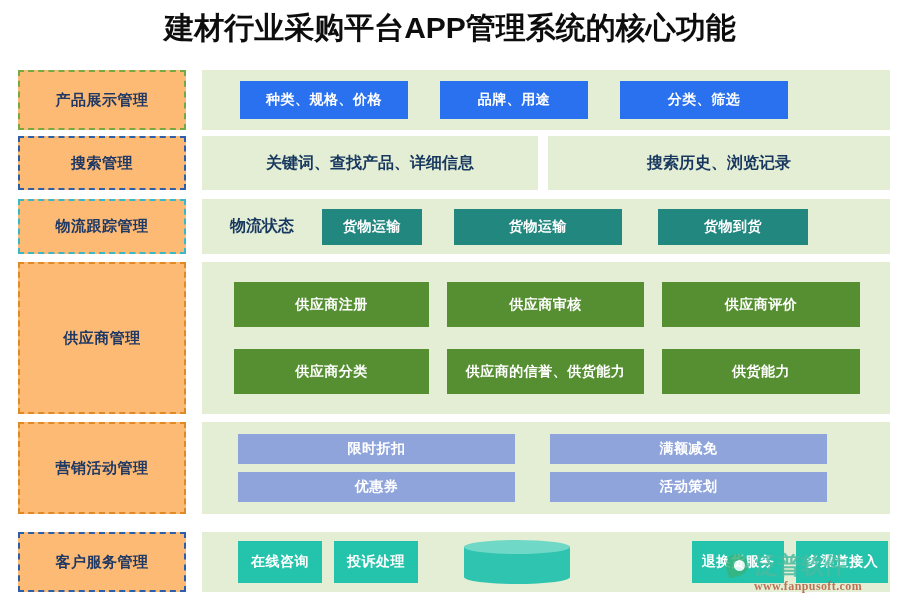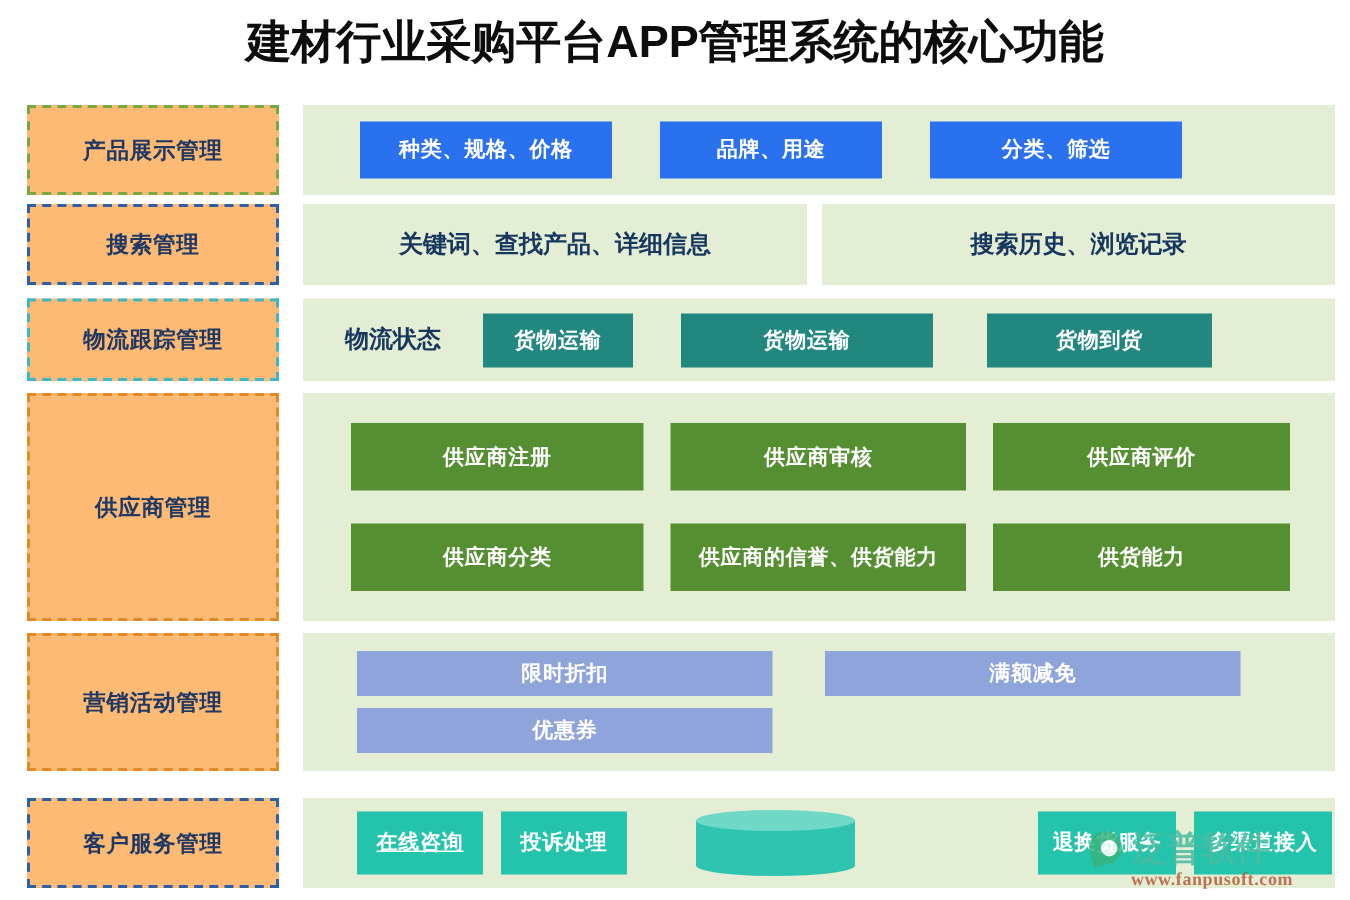--- a/index.html
+++ b/index.html
@@ -161,21 +161,21 @@
     grid-template-rows: 30px 30px;
     gap: 8px 35px;
     width: 100%;
   }
   .grid4 .chip { width: 100%; height: 30px; }
 
   
   #row-service { top: 532px; height: 60px; }
   #row-service .panel { width: 100%; padding-left: 36px; align-items: center; }
   #row-service .chip { height: 42px; }
-  #row-service .c1 { width: 84px; text-decoration: underline; }
+  #row-service .c1 { width: 84px; }
   #row-service .c2 { width: 84px; margin-left: 12px; }
   #row-service .c3 { width: 92px; margin-left: 122px; }
   #row-service .c4 { width: 92px; margin-left: 12px; }
 
   
   .cylinder {
     position: relative;
     width: 106px;
     height: 44px;
     margin-left: 46px;
@@ -334,20 +334,21 @@
   <div class="row" id="row-marketing">
     <div class="cat orange">
       <span>营销活动管理</span>
     </div>
     <div class="panelwrap">
       <div class="panel">
         <div class="grid4">
           <div class="chip peri">限时折扣</div>
           <div class="chip peri">满额减免</div>
           <div class="chip peri">优惠券</div>
+          <div class="chip peri">活动策划</div>
         </div>
       </div>
     </div>
   </div>
 
   <div class="row" id="row-service">
     <div class="cat navy">
       <span>客户服务管理</span>
     </div>
     <div class="panelwrap">

